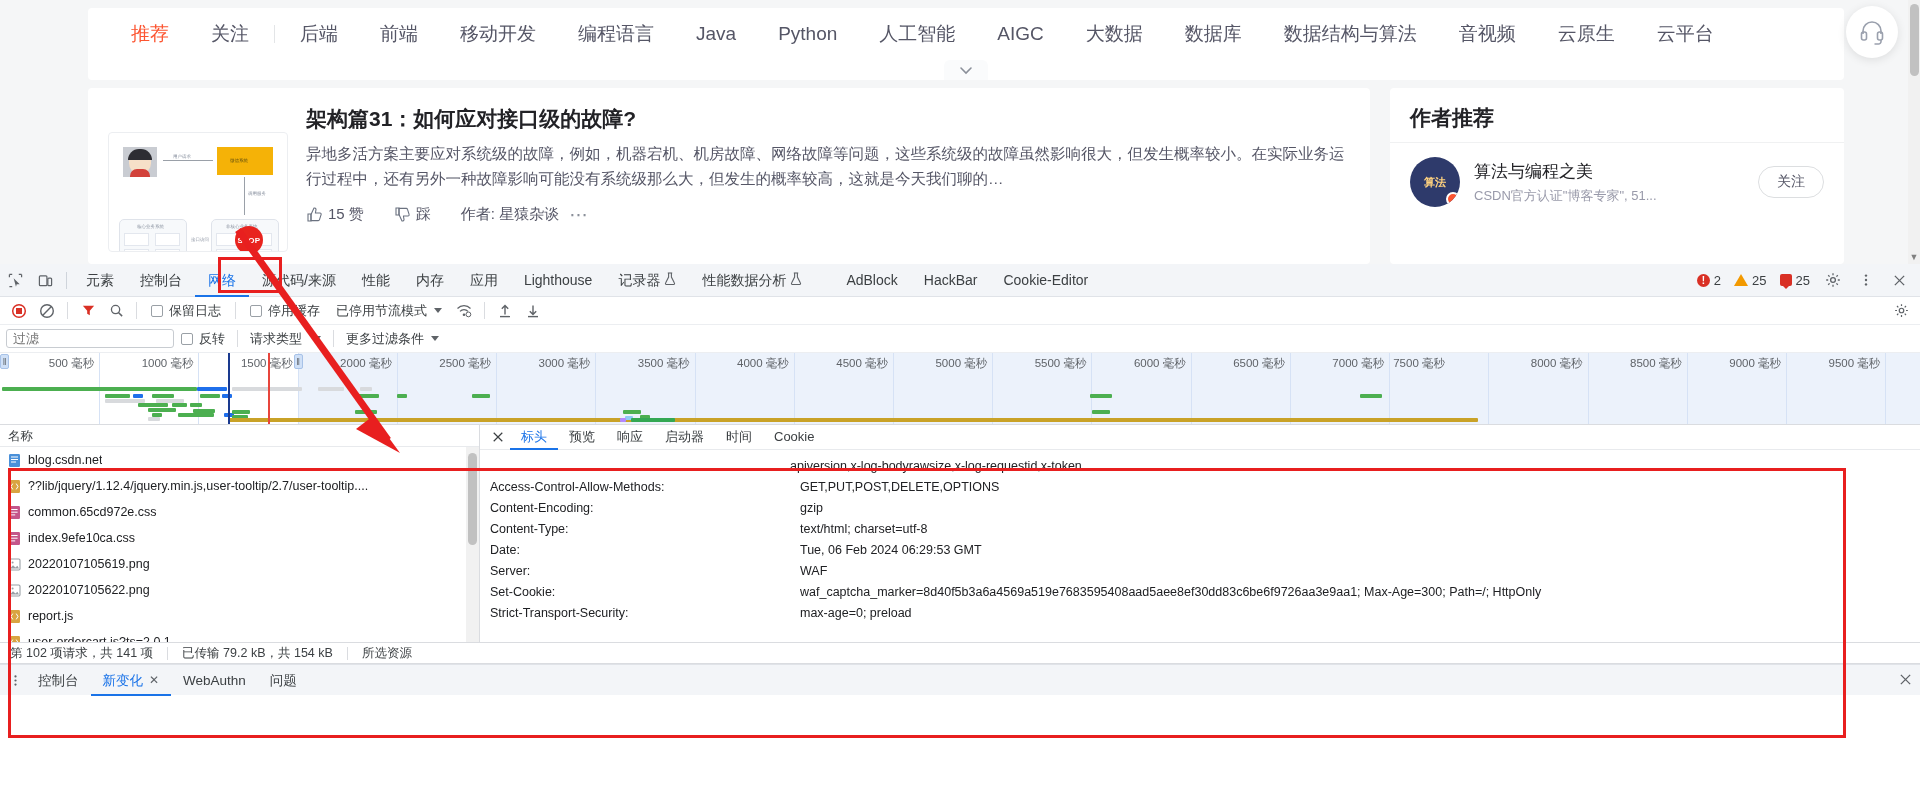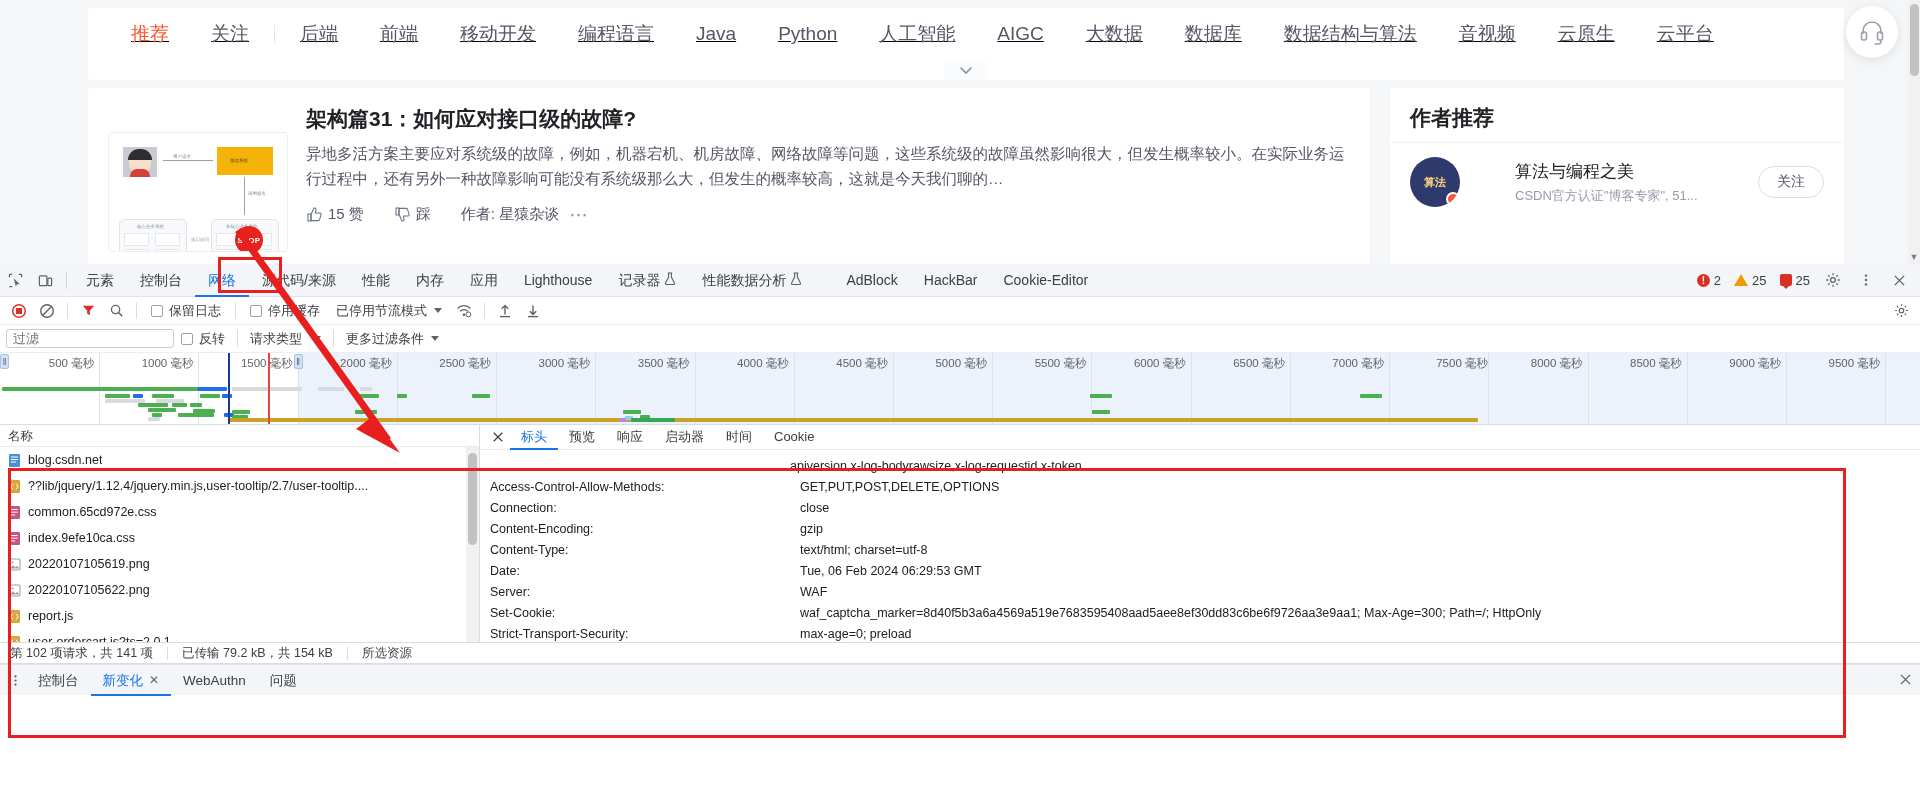--- a/index.html
+++ b/index.html
@@ -6,21 +6,21 @@
   html, body {
     width: 1920px; height: 811px;
     font-family: "Liberation Sans", "DejaVu Sans", sans-serif;
     background: #ffffff; overflow: hidden;
   }
 
   
   #page-area { position: absolute; left:0; top:0; width:1920px; height:264px; background:#f5f6f7; overflow:hidden; }
 
   .navbar-wrap { position:absolute; left:88px; top:8px; width:1756px; height:72px; background:#fff; border-radius:4px; }
-  .navbar { display:flex; align-items:center; height:52px; padding-left:22px; gap:0;text-decoration:underline; }
+  .navbar { display:flex; align-items:center; height:52px; padding-left:22px; gap:0; }
   .nav-item { font-size:19px; color:#555666; padding:0 21px; white-space:nowrap; cursor:pointer; line-height:52px; }
   .nav-item.active { color:#fc5531; }
   .nav-sep { width:1px; height:18px; background:#e3e5e7; margin:0 4px; }
   .nav-expand { position:absolute; left:calc(50% - 22px); bottom:0px; width:44px; height:20px;
       background:#fafbfc; border-radius:6px 6px 0 0; display:flex; align-items:center; justify-content:center; cursor:pointer; }
   .nav-expand svg { width:16px; height:16px; }
 
   .headset-btn { position:absolute; right:22px; top:6px; width:52px; height:52px; border-radius:50%;
      background:#fff; box-shadow:0 2px 10px rgba(0,0,0,.10); display:flex; align-items:center; justify-content:center; cursor:pointer; }
 
@@ -35,21 +35,21 @@
   .feed-meta .m { display:flex; align-items:center; gap:5px; cursor:pointer; }
   .feed-meta .mspace { width:10px; }
 
   .side-col { position:absolute; left:1390px; top:88px; width:454px; background:#fff; border-radius:4px; height:176px; overflow:hidden; }
   .side-title { font-size:21px; font-weight:700; color:#222226; padding:16px 20px 10px; }
   .side-div { height:1px; background:#f0f1f2; margin:0 0 4px; }
   .side-row { display:flex; align-items:center; gap:14px; padding:10px 20px; }
   .side-avatar { width:50px; height:50px; border-radius:50%; background:#2e3a6b; position:relative; flex:none; overflow:hidden;
      display:flex; align-items:center; justify-content:center; color:#ffd27f; font-size:11px; font-weight:700;text-align:center; }
   .side-avatar .dot { position:absolute; right:0; bottom:1px; width:14px; height:14px; border-radius:50%; background:#fc5531; border:2px solid #fff; }
-  .side-info { flex:1; min-width:0;margin-left:41px; }
+  .side-info { flex:1; min-width:0; }
   .side-name { font-size:17px; color:#222226; font-weight:400; }
   .side-sub { font-size:13px; color:#999aaa; margin-top:4px; white-space:nowrap; overflow:hidden; text-overflow:ellipsis; }
   .side-follow { border:1px solid #dcdee0; color:#555666; background:#fff; font-size:14px; border-radius:16px; padding:6px 18px; cursor:pointer; }
 
   .scroll-track { position:absolute; right:0; top:0; width:12px; height:264px; background:#f1f1f1; }
   .scroll-thumb { position:absolute; right:1px; top:4px; width:9px; height:72px; background:#c1c1c1; border-radius:5px; }
   .scroll-arrow { position:absolute; right:0; width:12px; height:14px; display:flex; align-items:center; justify-content:center; color:#808080; font-size:9px;}
 
   
   .tb-person { position:absolute; left:14px; top:14px; width:34px; height:30px; background:#c9ccd2; }
@@ -471,21 +471,21 @@
       <div class="ov-lbl" style="left:992.2480620155038px">5000 毫秒</div>
       <div class="ov-col" style="left:1091.4728682170542px"></div>
       <div class="ov-lbl" style="left:1091.4728682170542px">5500 毫秒</div>
       <div class="ov-col" style="left:1190.6976744186045px"></div>
       <div class="ov-lbl" style="left:1190.6976744186045px">6000 毫秒</div>
       <div class="ov-col" style="left:1289.9224806201548px"></div>
       <div class="ov-lbl" style="left:1289.9224806201548px">6500 毫秒</div>
       <div class="ov-col" style="left:1389.1472868217054px"></div>
       <div class="ov-lbl" style="left:1389.1472868217054px">7000 毫秒</div>
       <div class="ov-col" style="left:1488.3720930232557px"></div>
-      <div class="ov-lbl" style="left:1493px">7500 毫秒</div>
+      <div class="ov-lbl" style="left:1450px">7500 毫秒</div>
       <div class="ov-col" style="left:1587.596899224806px"></div>
       <div class="ov-lbl" style="left:1587.596899224806px">8000 毫秒</div>
       <div class="ov-col" style="left:1686.8217054263564px"></div>
       <div class="ov-lbl" style="left:1686.8217054263564px">8500 毫秒</div>
       <div class="ov-col" style="left:1786.0465116279067px"></div>
       <div class="ov-lbl" style="left:1786.0465116279067px">9000 毫秒</div>
       <div class="ov-col" style="left:1885.2713178294573px"></div>
       <div class="ov-lbl" style="left:1885.2713178294573px">9500 毫秒</div>
       <div class="ov-bar" style="left:2px;top:34px;width:195px;background:#4caf50"></div>
       <div class="ov-bar" style="left:197px;top:34px;width:30px;background:#1f6feb"></div>
@@ -632,24 +632,20 @@
           </div>
       </div>
       <div class="hdr-list">
         <div class="hdr-cont">apiversion,x-log-bodyrawsize,x-log-requestid,x-token</div>
         <div id="hdr-rows">
             <div class="hdr-row">
               <div class="hdr-k">Access-Control-Allow-Methods:</div>
               <div class="hdr-v">GET,PUT,POST,DELETE,OPTIONS</div>
             </div>
             <div class="hdr-row">
-              <div class="hdr-k">Connection:</div>
-              <div class="hdr-v">close</div>
-            </div>
-            <div class="hdr-row">
               <div class="hdr-k">Content-Encoding:</div>
               <div class="hdr-v">gzip</div>
             </div>
             <div class="hdr-row">
               <div class="hdr-k">Content-Type:</div>
               <div class="hdr-v">text/html; charset=utf-8</div>
             </div>
             <div class="hdr-row">
               <div class="hdr-k">Date:</div>
               <div class="hdr-v">Tue, 06 Feb 2024 06:29:53 GMT</div>

